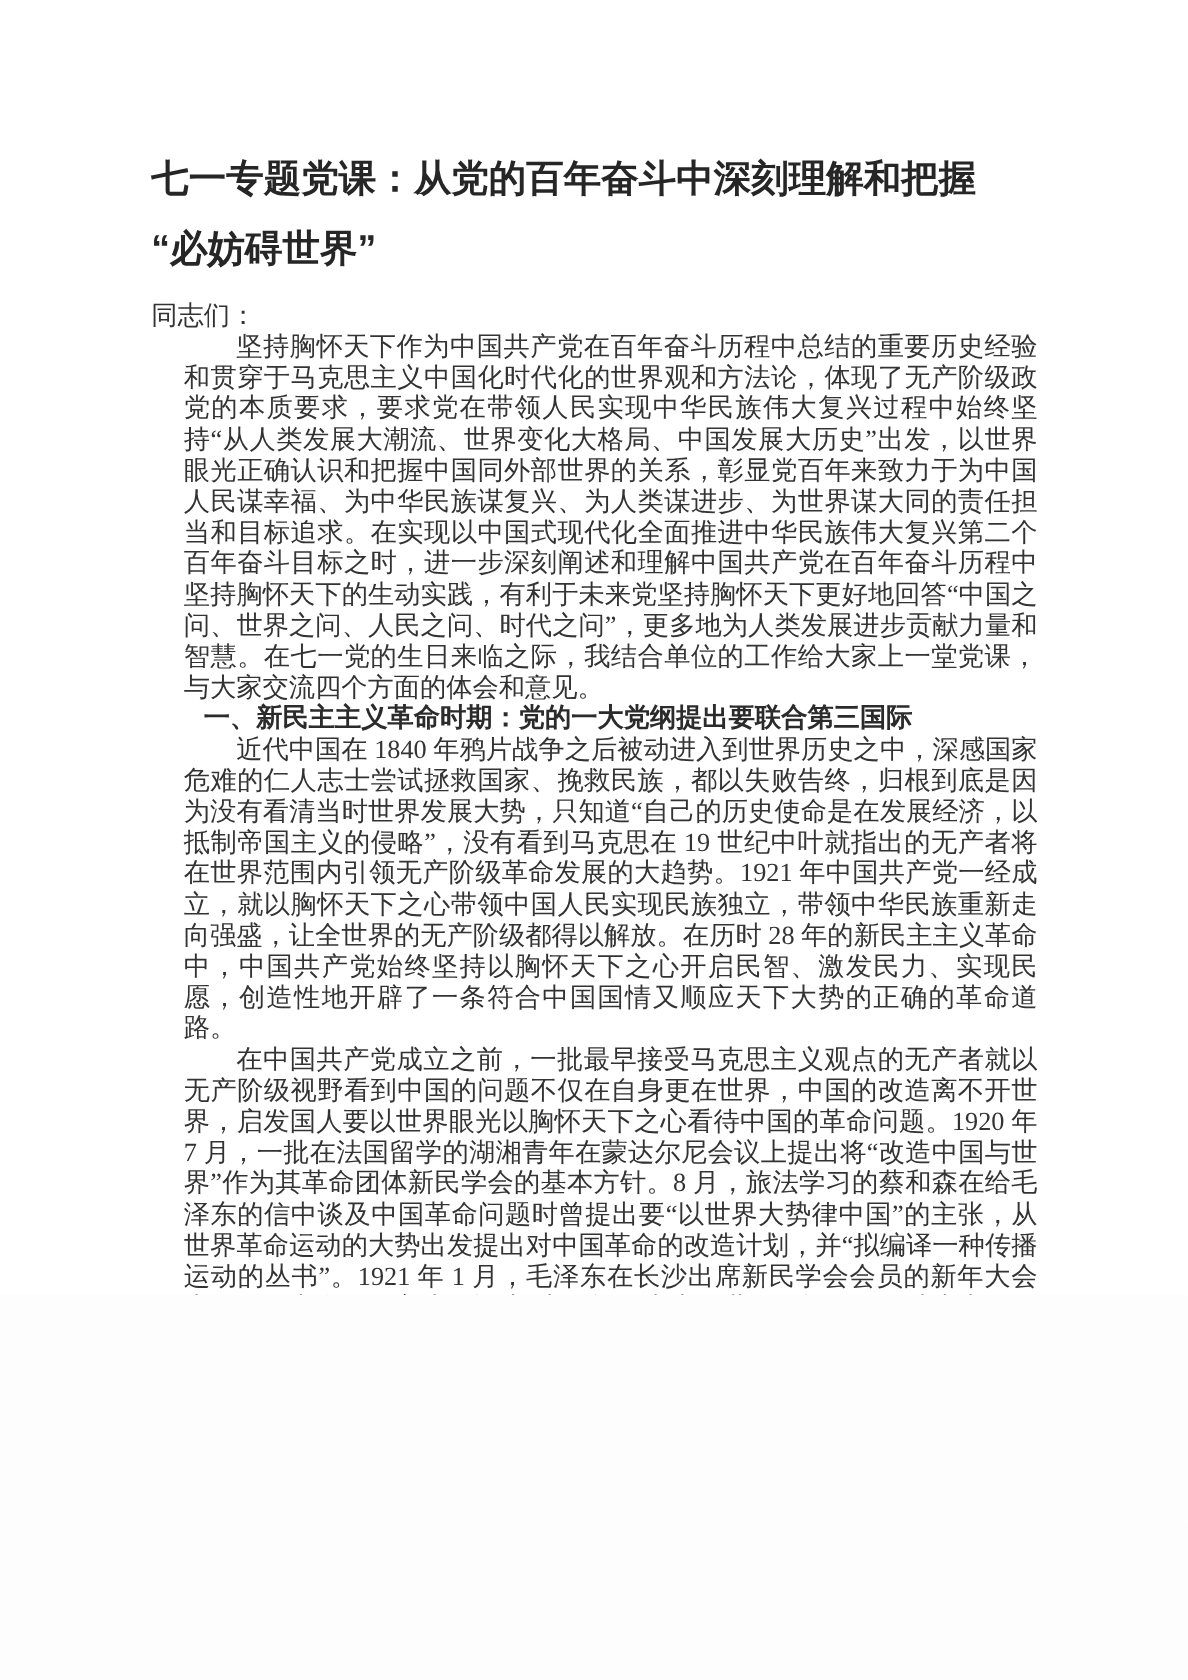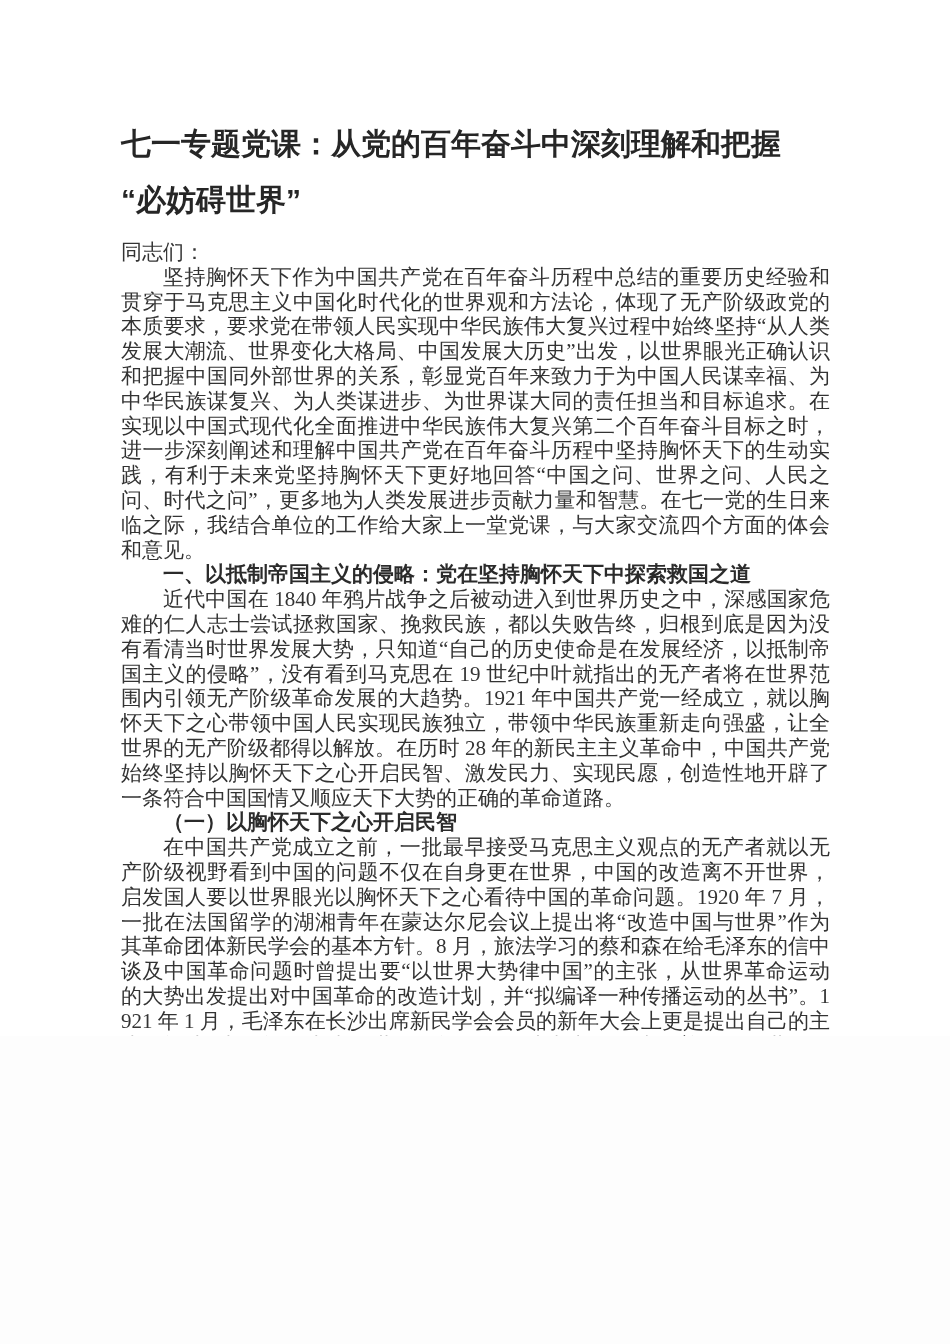--- a/index.html
+++ b/index.html
@@ -32,35 +32,34 @@
   .para {
     margin: 0;
     font-size: 21px;
     line-height: 24.8px;
     text-align: justify;
     text-justify: inter-ideograph;
     color: #333333;
     word-break: break-all;
     font-family: Liberation Serif, serif;
   }
-  .para.indent { text-indent: 2em; }
+  .para.indent { text-indent: 2em; margin-left: 26px; }
   .para.heading { text-indent: 2em; font-weight: 700; color: #2b2b2b; }
   .para.plain { text-indent: 0; }
 </style>
 </head>
 <body>
 
 <div class="page">
   <div class="doc">
     <h1 class="title">
       <span class="title-line">七一专题党课：从党的百年奋斗中深刻理解和把握</span>
       <span class="title-line">“必妨碍世界”</span>
     </h1>
     <div class="body-text">
         <p class="para plain">同志们：</p>
         <p class="para indent">坚持胸怀天下作为中国共产党在百年奋斗历程中总结的重要历史经验和贯穿于马克思主义中国化时代化的世界观和方法论，体现了无产阶级政党的本质要求，要求党在带领人民实现中华民族伟大复兴过程中始终坚持“从人类发展大潮流、世界变化大格局、中国发展大历史”出发，以世界眼光正确认识和把握中国同外部世界的关系，彰显党百年来致力于为中国人民谋幸福、为中华民族谋复兴、为人类谋进步、为世界谋大同的责任担当和目标追求。在实现以中国式现代化全面推进中华民族伟大复兴第二个百年奋斗目标之时，进一步深刻阐述和理解中国共产党在百年奋斗历程中坚持胸怀天下的生动实践，有利于未来党坚持胸怀天下更好地回答“中国之问、世界之问、人民之问、时代之问”，更多地为人类发展进步贡献力量和智慧。在七一党的生日来临之际，我结合单位的工作给大家上一堂党课，与大家交流四个方面的体会和意见。</p>
-        <p class="para heading">一、以抵制帝国主义的侵略：党在坚持胸怀天下中探索救国之道</p>
+        <p class="para heading">一、新民主主义革命时期：党的一大党纲提出要联合第三国际</p>
         <p class="para indent">近代中国在 1840 年鸦片战争之后被动进入到世界历史之中，深感国家危难的仁人志士尝试拯救国家、挽救民族，都以失败告终，归根到底是因为没有看清当时世界发展大势，只知道“自己的历史使命是在发展经济，以抵制帝国主义的侵略”，没有看到马克思在 19 世纪中叶就指出的无产者将在世界范围内引领无产阶级革命发展的大趋势。1921 年中国共产党一经成立，就以胸怀天下之心带领中国人民实现民族独立，带领中华民族重新走向强盛，让全世界的无产阶级都得以解放。在历时 28 年的新民主主义革命中，中国共产党始终坚持以胸怀天下之心开启民智、激发民力、实现民愿，创造性地开辟了一条符合中国国情又顺应天下大势的正确的革命道路。</p>
-        <p class="para heading">（一）以胸怀天下之心开启民智</p>
         <p class="para indent">在中国共产党成立之前，一批最早接受马克思主义观点的无产者就以无产阶级视野看到中国的问题不仅在自身更在世界，中国的改造离不开世界，启发国人要以世界眼光以胸怀天下之心看待中国的革命问题。1920 年 7 月，一批在法国留学的湖湘青年在蒙达尔尼会议上提出将“改造中国与世界”作为其革命团体新民学会的基本方针。8 月，旅法学习的蔡和森在给毛泽东的信中谈及中国革命问题时曾提出要“以世界大势律中国”的主张，从世界革命运动的大势出发提出对中国革命的改造计划，并“拟编译一种传播运动的丛书”。1921 年 1 月，毛泽东在长沙出席新民学会会员的新年大会上更是提出自己的主张，认为“中国问题本来是世界的问题，然从事中国改造不着眼及于世界改造，则所改造必为狭义，必妨碍世界。”在中国共产党成立后，首先强调中国共产党是一个国际性政党，党的一大党纲提出要联合第三国际，党的二大宣言则明确提出“中国共产党是国际共产党的一个支部”。作为一个国际性无产阶级政党，中国共产党必然要跳出以往所有阶级只谋取自身利益的既有规律，以世界性的政治眼光探索中国革命新道路，于是向全中国的工人和贫农发出号召：“一齐来和全世界的革命伙伴们并肩前进呀！只有‘全世界无产阶级和被压迫民族的联合’是解放全世界的途径呀！”中国共产党担负的历史使命就是通过无产阶级革命解放被帝国主义践</p>
       </div>
   </div>
 </div>
 
 </body></html>

